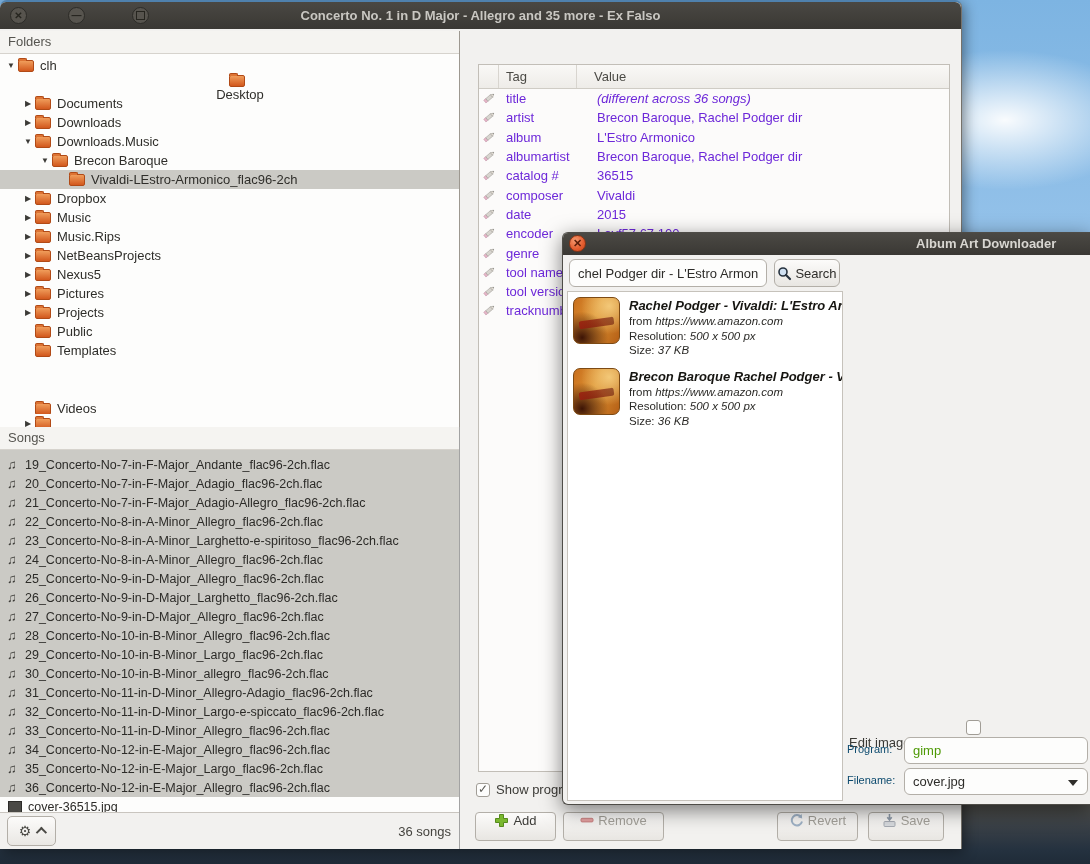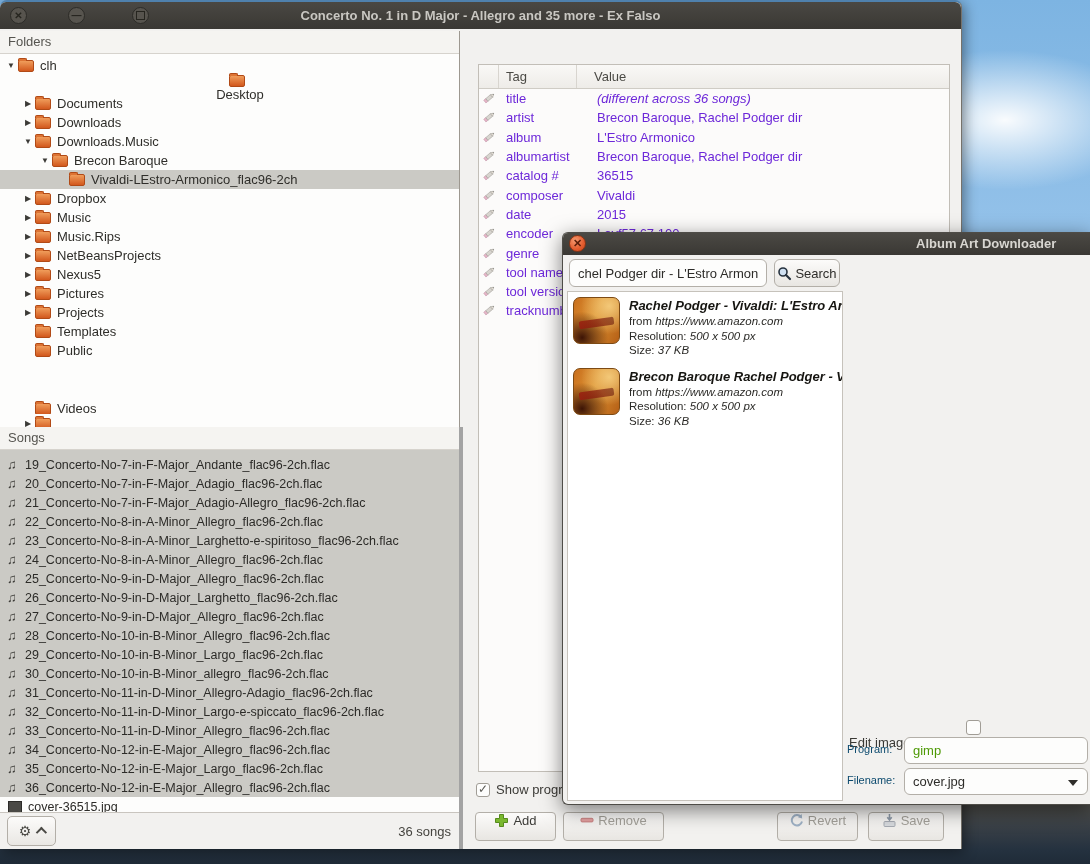--- a/index.html
+++ b/index.html
@@ -35,21 +35,21 @@
     display:flex;flex-direction:column;background:#fdfdfc;}
   .tree{flex:1;overflow:hidden;background:#fdfdfc;padding-top:2px;}
   .trow{height:19px;display:flex;align-items:center;font-size:13px;color:#2f2e2a;white-space:nowrap;}
   .trow.sel{background:#cbcac5;}
   .exp{width:14px;flex:none;text-align:center;font-size:8px;color:#3c3b37;}
   .folder-ic{width:16px;height:12px;flex:none;border-radius:2px;position:relative;margin-right:6px;
     background:linear-gradient(#f09d5b,#d2581d);border:1px solid #b14a16;box-sizing:border-box;}
   .folder-ic::before{content:"";position:absolute;top:-3px;left:-1px;width:7px;height:2px;
     background:#dd7434;border:1px solid #b14a16;border-bottom:none;border-radius:2px 2px 0 0;}
   
-  .songs{position:absolute;left:0;top:396px;width:459px;bottom:0;border-right:4px solid #a3a3a3;
+  .songs{position:absolute;left:0;top:396px;width:459px;bottom:0;border-right:1px solid #a3a3a3;
     display:flex;flex-direction:column;background:#7f1d1d;}
   .slist{flex:1;overflow:hidden;background:#fdfdfc;}
   .srow{height:19px;display:flex;align-items:center;padding-left:7px;font-size:12.5px;
     color:#2c2b28;white-space:nowrap;}
   .srow.sel{background:#cbcac5;}
   .clip-sliver{height:5px;background:#cbcac5;}
   .tree-clip{height:13px;overflow:hidden;}
   .sicon{flex:none;}
   .note{width:18px;font-size:13px;color:#3f3e3a;line-height:19px;}
   .img-ic{width:12px;height:10px;background:#4a4945;border:1px solid #2c2b28;margin:0 6px 0 1px;}
@@ -233,27 +233,27 @@
 
   <div class="trow" style="padding-left: 21px;">
     <span class="exp">▶</span>
     <span class="folder-ic"></span>
     <span>Projects</span>
   </div>
 
   <div class="trow" style="padding-left: 21px;">
     <span class="exp"></span>
     <span class="folder-ic"></span>
+    <span>Public</span>
+  </div>
+
+  <div class="trow" style="padding-left: 21px;">
+    <span class="exp"></span>
+    <span class="folder-ic"></span>
     <span>Templates</span>
-  </div>
-
-  <div class="trow" style="padding-left: 21px;">
-    <span class="exp"></span>
-    <span class="folder-ic"></span>
-    <span>Public</span>
   </div>
 
   <div class="trow" style="padding-left: 21px; margin-top: 39px;">
     <span class="exp"></span>
     <span class="folder-ic"></span>
     <span>Videos</span>
   </div>
 
   <div class="trow" style="padding-left: 21px;">
     <span class="exp">▶</span>

